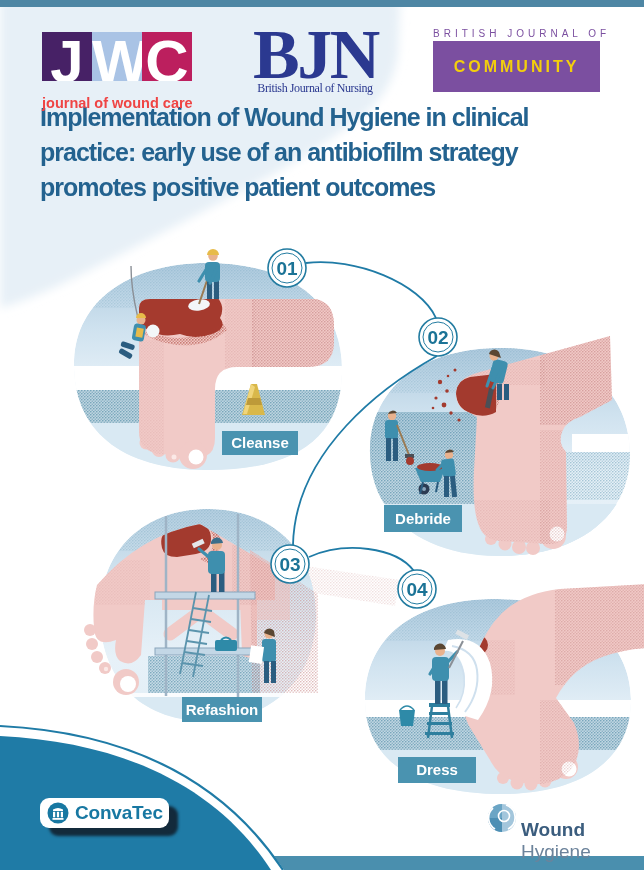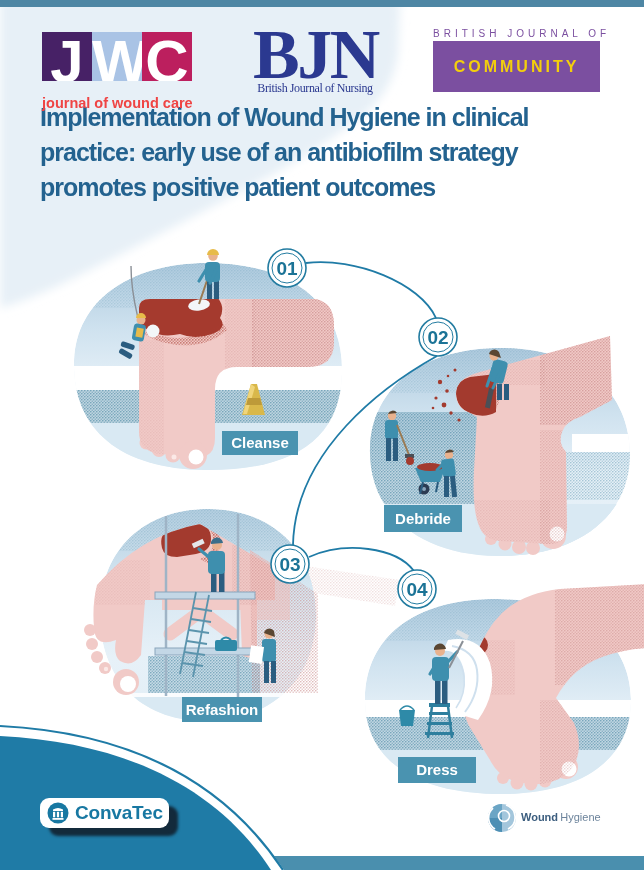--- a/index.html
+++ b/index.html
@@ -25,21 +25,21 @@
   #bjcn1{color:#7b4fa0;font-size:10px;letter-spacing:4px;text-align:right;white-space:nowrap;}
   #bjcn2{background:#7b4fa0;color:#f3cf0c;font-weight:bold;font-size:16px;
          text-align:center;letter-spacing:3px;padding:16px 0;margin-top:2px;height:19px;line-height:19px;}
   #bjcn3{color:#8a5ca8;font-weight:bold;font-size:29px;letter-spacing:4.5px;text-align:center;line-height:29px;margin-top:0px;}
   
   #convatec{position:absolute;left:40px;top:798px;width:129px;height:30px;background:#fff;
             box-shadow:9px 8px 3px #132a3b;display:flex;align-items:center;border-radius:9px;}
   #cvt-txt{color:#1878a2;font-weight:bold;font-size:19px;margin-left:5px;letter-spacing:-0.2px;}
   
   #wh{position:absolute;left:521px;top:811px;}
-  #whtxt{font-size:11px;color:#3b5d7e;font-weight:bold;}
+  #whtxt{font-size:19px;color:#3b5d7e;font-weight:bold;margin-top:8px;}
   #whtxt span{color:#6c839b;font-weight:normal;}
 </style>
 </head>
 <body>
 <svg id="bg" width="644" height="870" viewBox="0 0 644 870">
 <defs>
   <pattern id="pd" width="3" height="3" patternUnits="userSpaceOnUse">
     <circle cx="0.8" cy="0.8" r="0.75" fill="#4f8ca6"></circle>
         <circle cx="2.2" cy="2.2" r="0.6" fill="#4f8ca6"></circle>
   </pattern>

